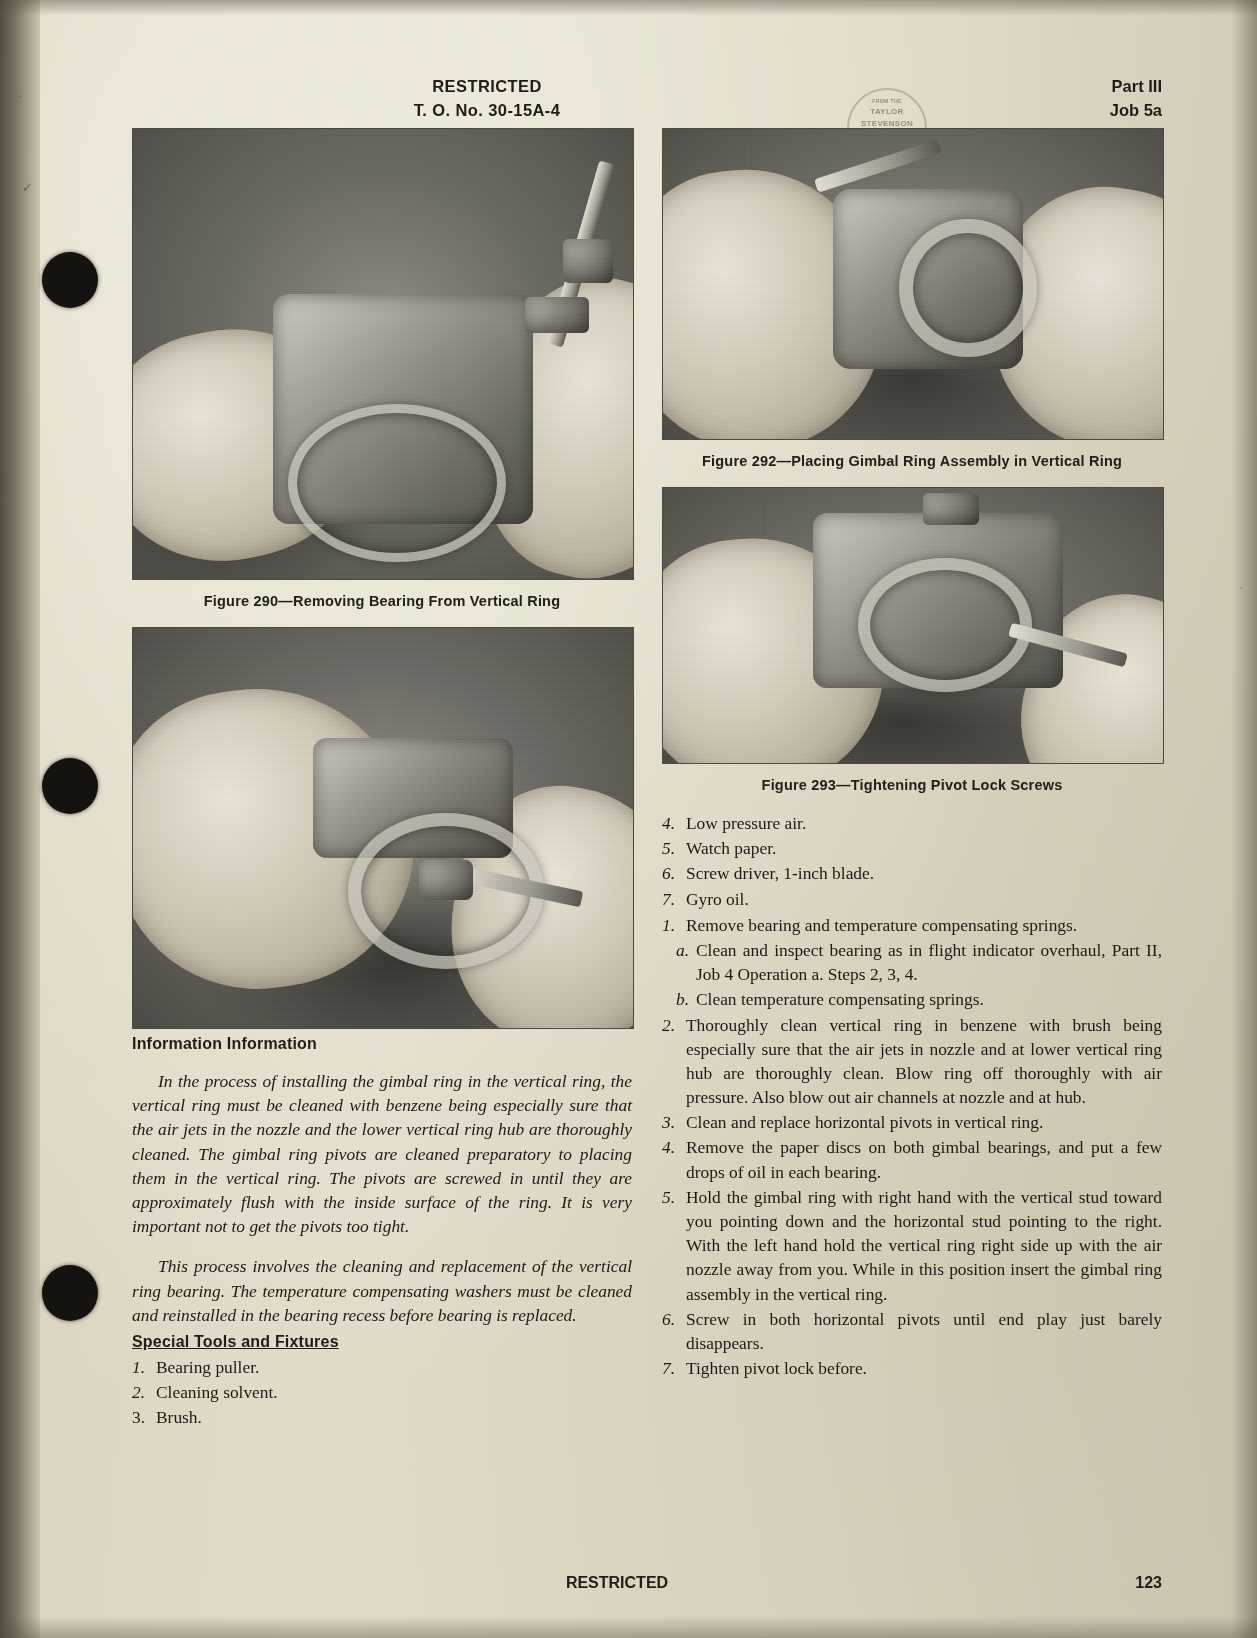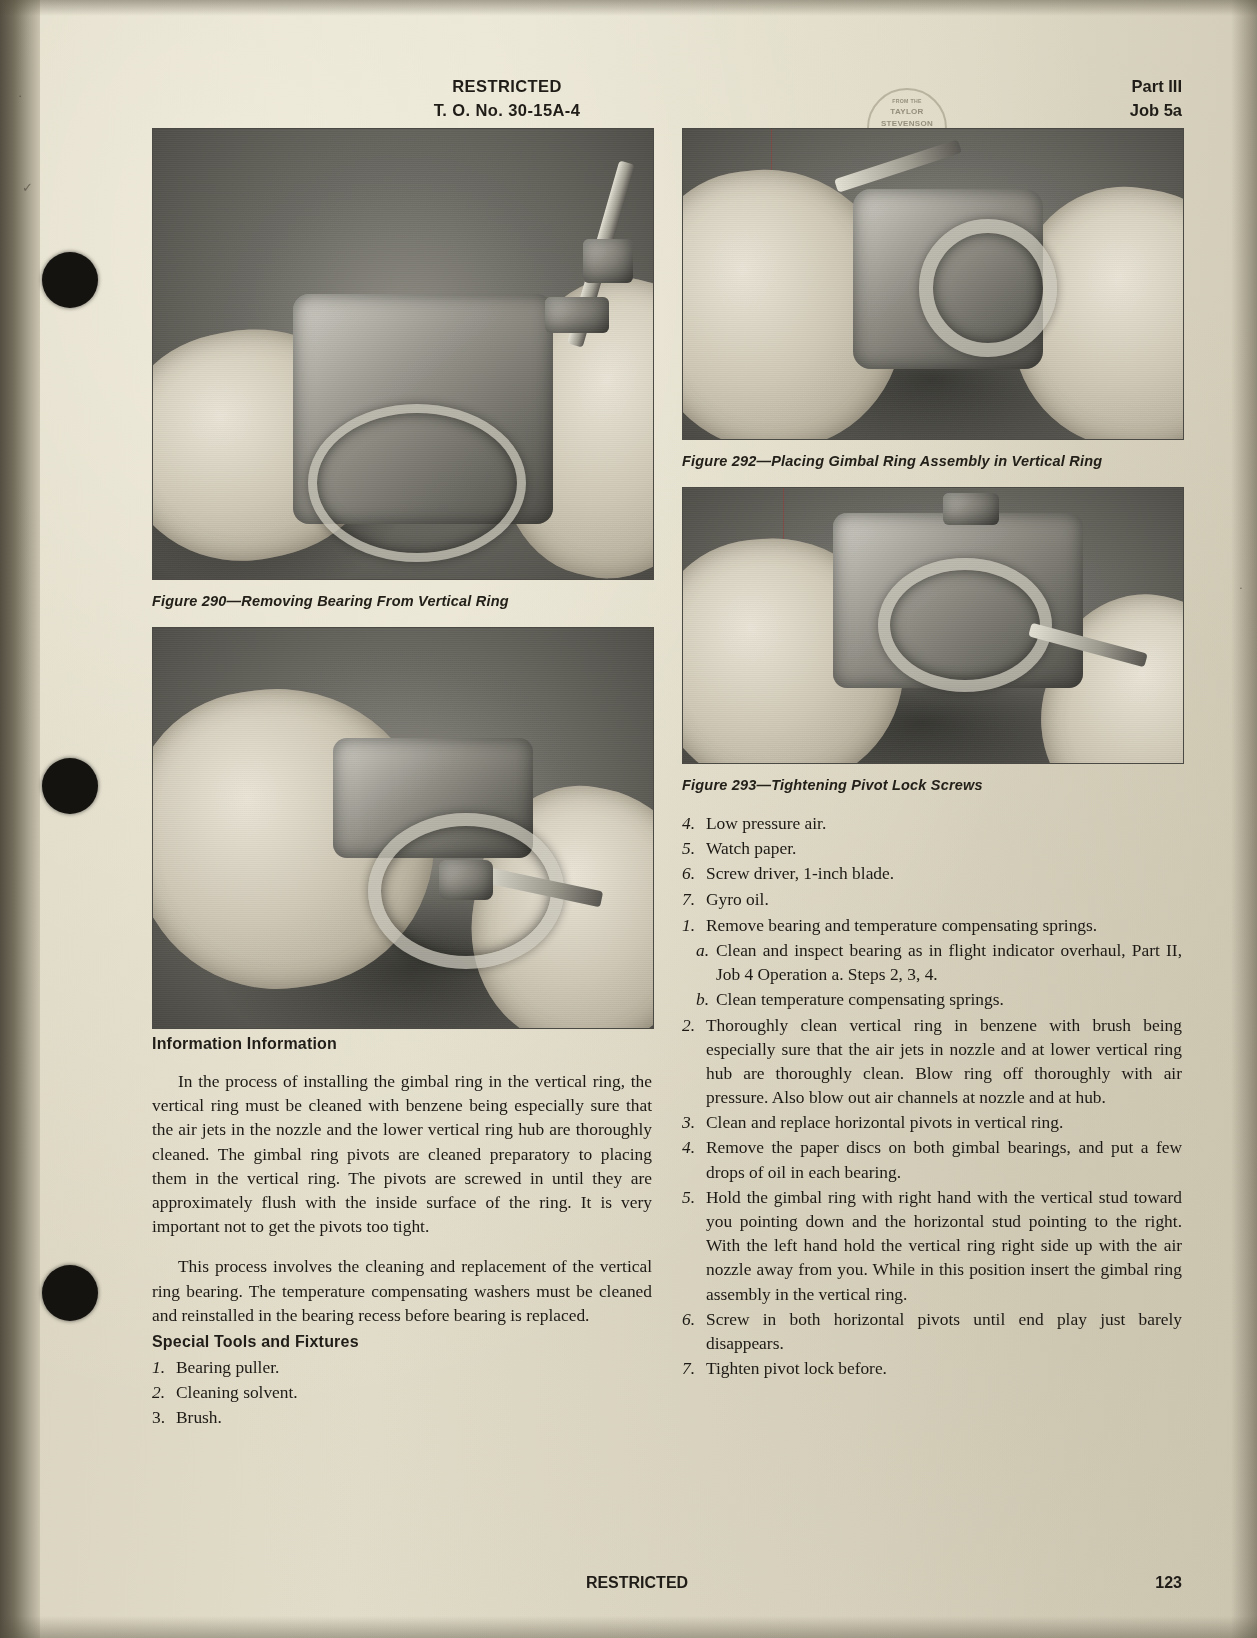--- a/index.html
+++ b/index.html
@@ -60,21 +60,21 @@
     background: #151310;
     box-shadow: 0 0 4px rgba(0,0,0,0.6);
   }
   .punch-1 { left: 42px; top: 252px; }
   .punch-2 { left: 42px; top: 758px; }
   .punch-3 { left: 42px; top: 1265px; }
 
   
   .content {
     position: absolute;
-    left: 152px;
+    left: 132px;
     top: 60px;
     width: 1030px;
     height: 1520px;
   }
 
   
   .page-header {
     position: relative;
     height: 60px;
   }
@@ -142,24 +142,24 @@
   
   .figure { margin-bottom: 2px; }
   .photo {
     width: 100%;
     position: relative;
     overflow: hidden;
     background: #5d5c57;
     border: 1px solid #4a4944;
   }
   .caption {
+    text-align: center;
     font-family: "Liberation Sans", sans-serif;
     font-size: 14.5px;
     font-weight: bold;
-    font-style: italic;
     color: #23201a;
     padding: 13px 0 16px 0;
     letter-spacing: 0.2px;
   }
 
   
   .ph-bg {
     position: absolute;
     inset: 0;
     background:
@@ -217,20 +217,21 @@
   }
   p.body {
     font-family: "Liberation Serif", serif;
     font-size: 17.4px;
     line-height: 1.39;
     color: #1d1a15;
     margin: 16px 0 1px 0;
     text-align: justify;
     text-indent: 26px;
     hyphens: auto;
+    font-style: italic;
   }
   ol.numlist, ul.plainlist {
     margin: 2px 0 0 0;
     padding: 0;
     list-style: none;
   }
   .li-row {
     display: flex;
     font-family: "Liberation Serif", serif;
     font-size: 17.4px;
@@ -356,21 +357,21 @@
             <div class="rod" style="left:320px; top:250px; width:130px; height:16px; transform:rotate(12deg);"></div>
             <div class="part" style="left:286px; top:232px; width:54px; height:40px; border-radius:8px;"></div>
             <div class="ph-grain"></div>
           </div>
         </div>
 
         <h3 class="sec-head">Information Information</h3>
         <p class="body">In the process of installing the gimbal ring in the vertical ring, the vertical ring must be cleaned with benzene being especially sure that the air jets in the nozzle and the lower vertical ring hub are thoroughly cleaned. The gimbal ring pivots are cleaned preparatory to placing them in the vertical ring. The pivots are screwed in until they are approximately flush with the inside surface of the ring. It is very important not to get the pivots too tight.</p>
         <p class="body">This process involves the cleaning and replacement of the vertical ring bearing. The temperature compensating washers must be cleaned and reinstalled in the bearing recess before bearing is replaced.</p>
 
-        <h3 class="sec-head" style="">Special Tools and Fixtures</h3>
+        <h3 class="sec-head" style="text-decoration:underline;">Special Tools and Fixtures</h3>
         <ul class="plainlist">
           <li class="li-row">
             <span class="li-num">1.</span>
             <span class="li-text">Bearing puller.</span>
           </li>
           <li class="li-row">
             <span class="li-num">2.</span>
             <span class="li-text">Cleaning solvent.</span>
           </li>
           <li class="li-row">

